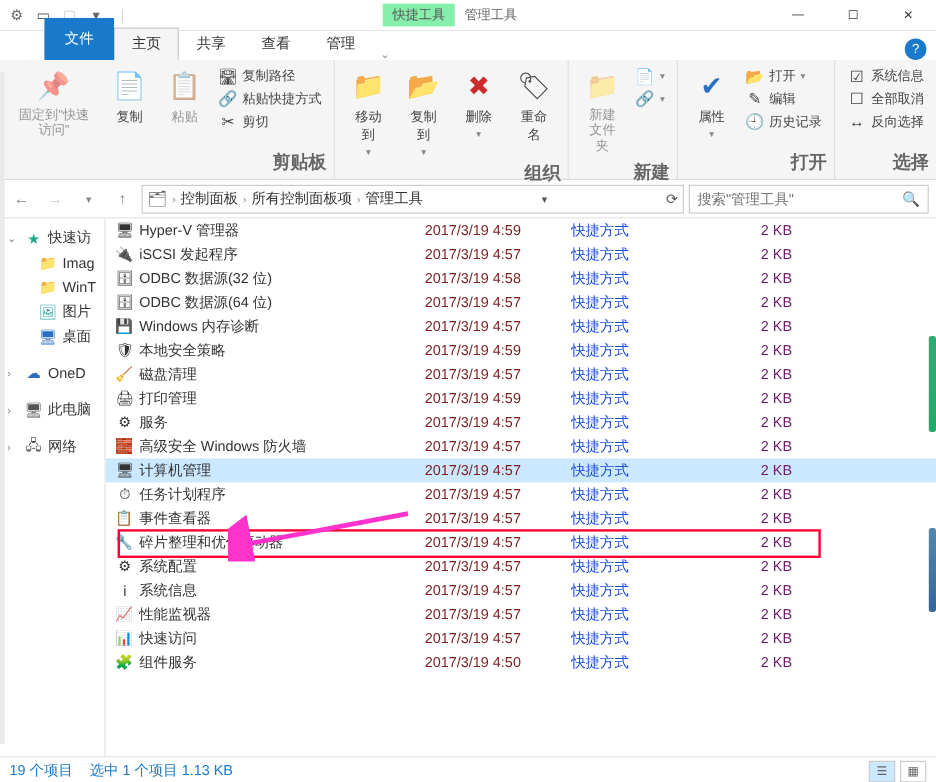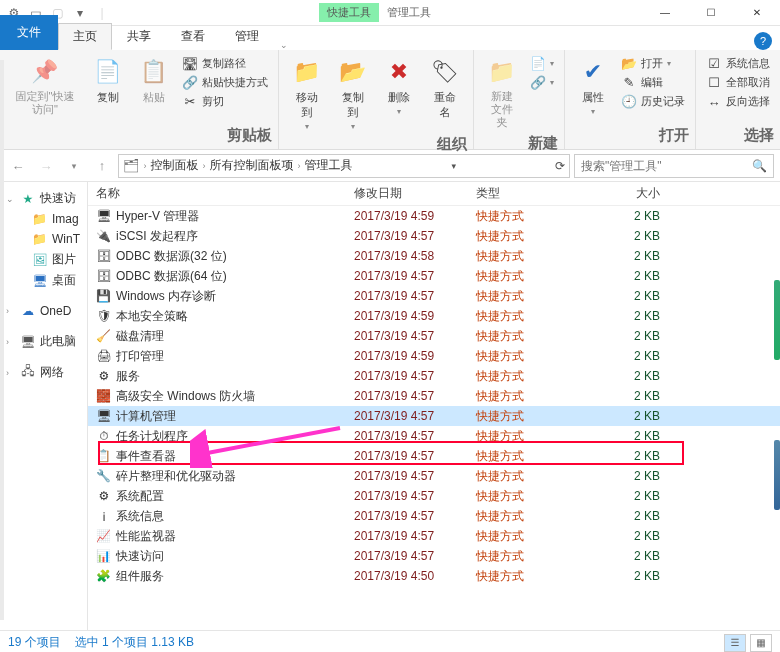--- a/index.html
+++ b/index.html
@@ -11,21 +11,21 @@
 .titlebar .qat-icon { width: 20px; height: 20px; display: flex; align-items: center; justify-content: center; color: #666; font-size: 12px; }
 .titlebar .context-tab-group { padding: 2px 8px; font-size: 11px; text-align: center; }
 .titlebar .context-tab-group.purple { background: #86efac; color: #555; }
 .titlebar .context-tab-group.gray { color: #666; }
 .titlebar .win-controls { margin-left: auto; display: flex; }
 .titlebar .win-btn { width: 46px; height: 26px; display: flex; align-items: center; justify-content: center; font-size: 10px; color: #333; }
 
 
 .tabstrip { height: 24px; display: flex; align-items: flex-end; background: #fff; position: relative; }
 .tab { padding: 4px 14px; font-size: 12px; color: #333; border: 1px solid transparent; position: relative; }
-.tab.file { background: #1979ca; color: #fff; padding: 8px 16px; }
+.tab.file { background: #1979ca; color: #fff; padding: 8px 16px; margin-left: 37px; }
 .tab.active { background: #f5f5f5; border: 1px solid #ccc; border-bottom-color: #f5f5f5; }
 .help-btn { margin-left: auto; margin-right: 8px; width: 18px; height: 18px; border-radius: 50%; background: #1979ca; color: #fff; display: flex; align-items: center; justify-content: center; font-size: 11px; }
 .chev { font-size: 9px; color: #888; padding: 0 6px; }
 
 
 .ribbon { height: 100px; background: #f5f5f5; border-bottom: 1px solid #ddd; display: flex; }
 .ribbon-group { border-right: 1px solid #e0e0e0; padding: 4px 6px; display: flex; flex-direction: column; }
 .ribbon-group-body { flex: 1; display: flex; align-items: flex-start; gap: 2px; }
 .ribbon-group-label { text-align: right; font-size: 15px; color: #666; padding-top: 2px; font-weight: bold; }
 .rbtn-big { display: flex; flex-direction: column; align-items: center; justify-content: center; padding: 2px 6px; min-width: 44px; text-align: center; font-size: 11px; color: #444; gap: 2px; }
@@ -60,22 +60,22 @@
 .col-headers { display: flex; height: 24px; align-items: center; border-bottom: 1px solid #eee; font-size: 12px; color: #444; padding-left: 8px; }
 .col-name { width: 258px; }
 .col-date { width: 122px; }
 .col-type { width: 118px; }
 .col-size { width: 90px; text-align: right; padding-right: 24px; }
 .row { display: flex; height: 20px; align-items: center; padding-left: 8px; font-size: 12px; color: #333; }
 .row .fico { width: 16px; height: 16px; margin-right: 4px; display: inline-flex; align-items: center; justify-content: center; font-size: 12px; }
 .row.selected { background: #cce8ff; }
 .row .rc-name { width: 258px; display: flex; align-items: center; }
 .row .rc-date { width: 122px; color: #7f1d1d; }
-.row .rc-type { width: 118px; color: #c2410c; }
-.row .rc-size { width: 90px; color: #14532d; text-align: right; padding-right: 24px; }
+.row .rc-type { width: 118px; color: #1d4ed8; }
+.row .rc-size { width: 90px; color: #701a75; text-align: right; padding-right: 24px; }
 
 
 .statusbar { height: 24px; border-top: 1px solid #e5e5e5; display: flex; align-items: center; padding: 0 8px; font-size: 12px; color: #1979ca; gap: 14px; }
 .statusbar .view-toggles { margin-left: auto; display: flex; gap: 4px; }
 .view-toggle { width: 22px; height: 18px; border: 1px solid #ccc; display: flex; align-items: center; justify-content: center; font-size: 10px; color: #666; }
 .view-toggle.active { background: #cce8ff; }
 
 
 .anno-box { position: absolute; border: 2.5px solid #ff0033; pointer-events: none; }
 .anno-arrow { position: absolute; pointer-events: none; }
@@ -303,26 +303,20 @@
       </div>
     <div class="nav-spacer"></div>
     <div class="nav-item">
         <span class="tw">›</span>
         <span class="nico" style="color:#555">🖧</span>
         <span>网络</span>
       </div>
   </div>
 
   <div class="listpane">
-    <div class="col-headers">
-      <div class="col-name">名称</div>
-      <div class="col-date">修改日期</div>
-      <div class="col-type">类型</div>
-      <div class="col-size">大小</div>
-    </div>
     <div class="list-scroll" id="file-rows">
         <div class="row">
           <div class="rc-name">
             <span class="fico">🖥</span>
             <span>Hyper-V 管理器</span>
           </div>
           <div class="rc-date">2017/3/19 4:59</div>
           <div class="rc-type">快捷方式</div>
           <div class="rc-size">2 KB</div>
         </div>

